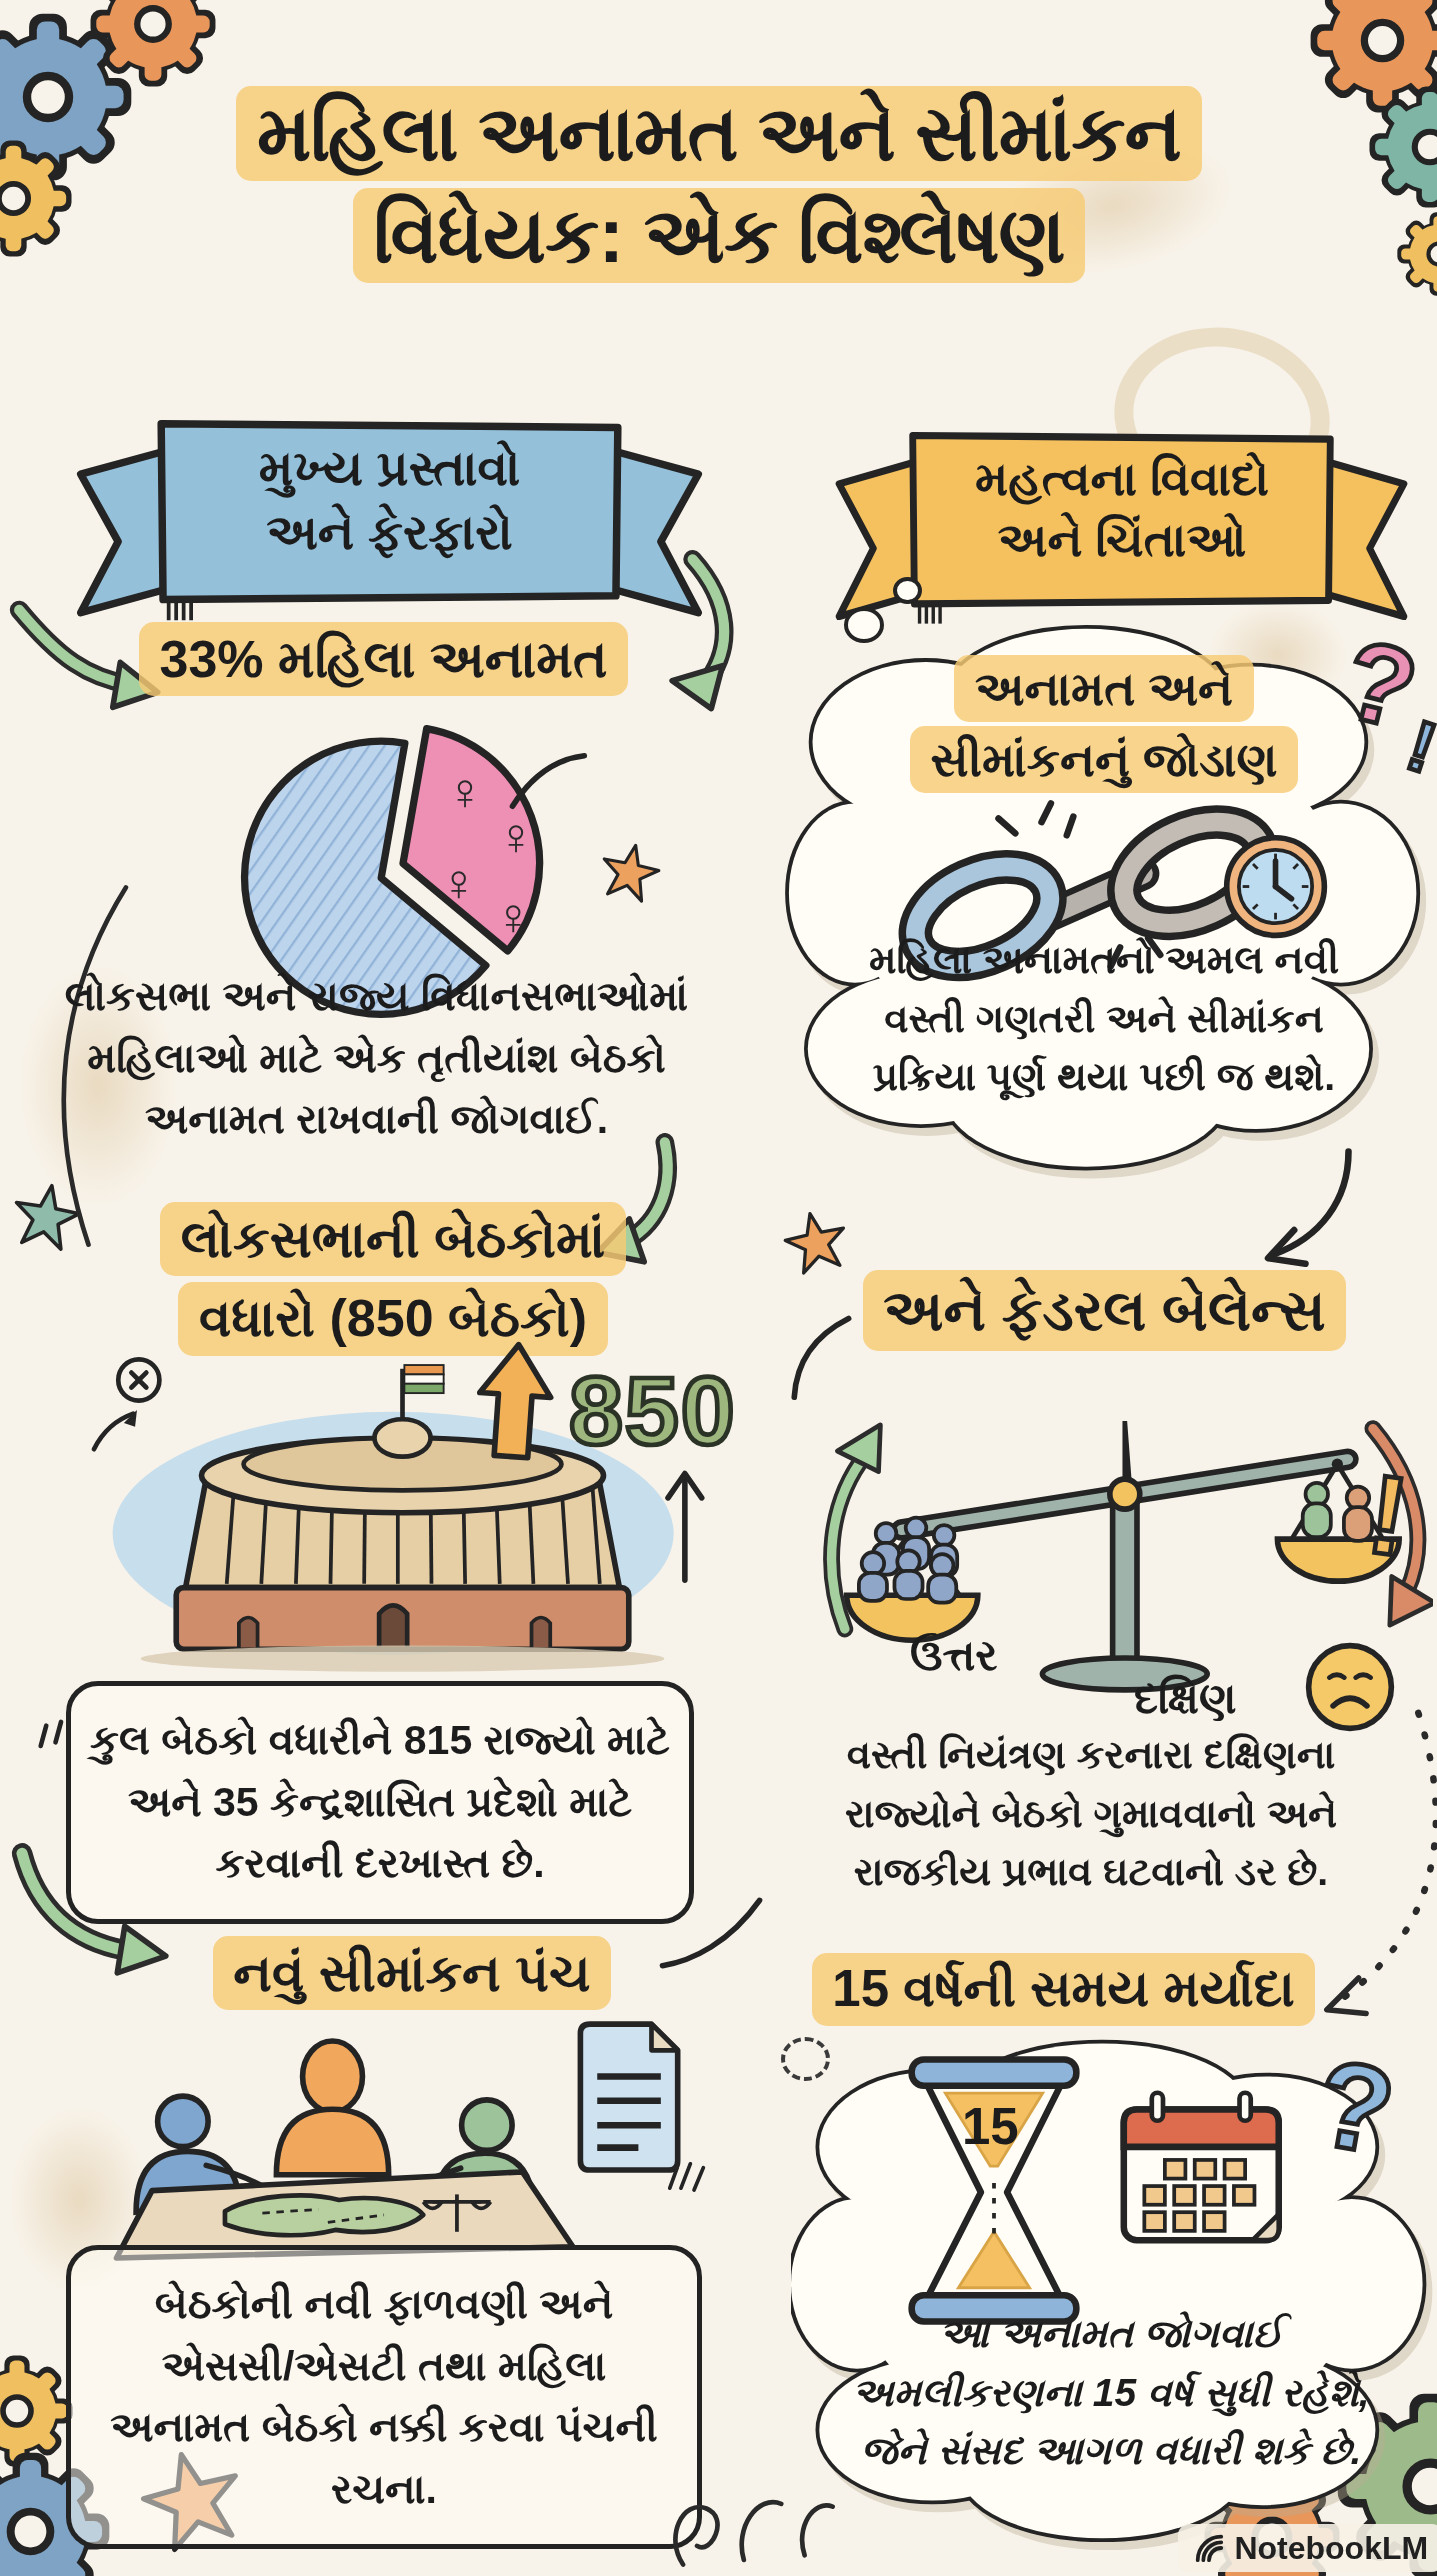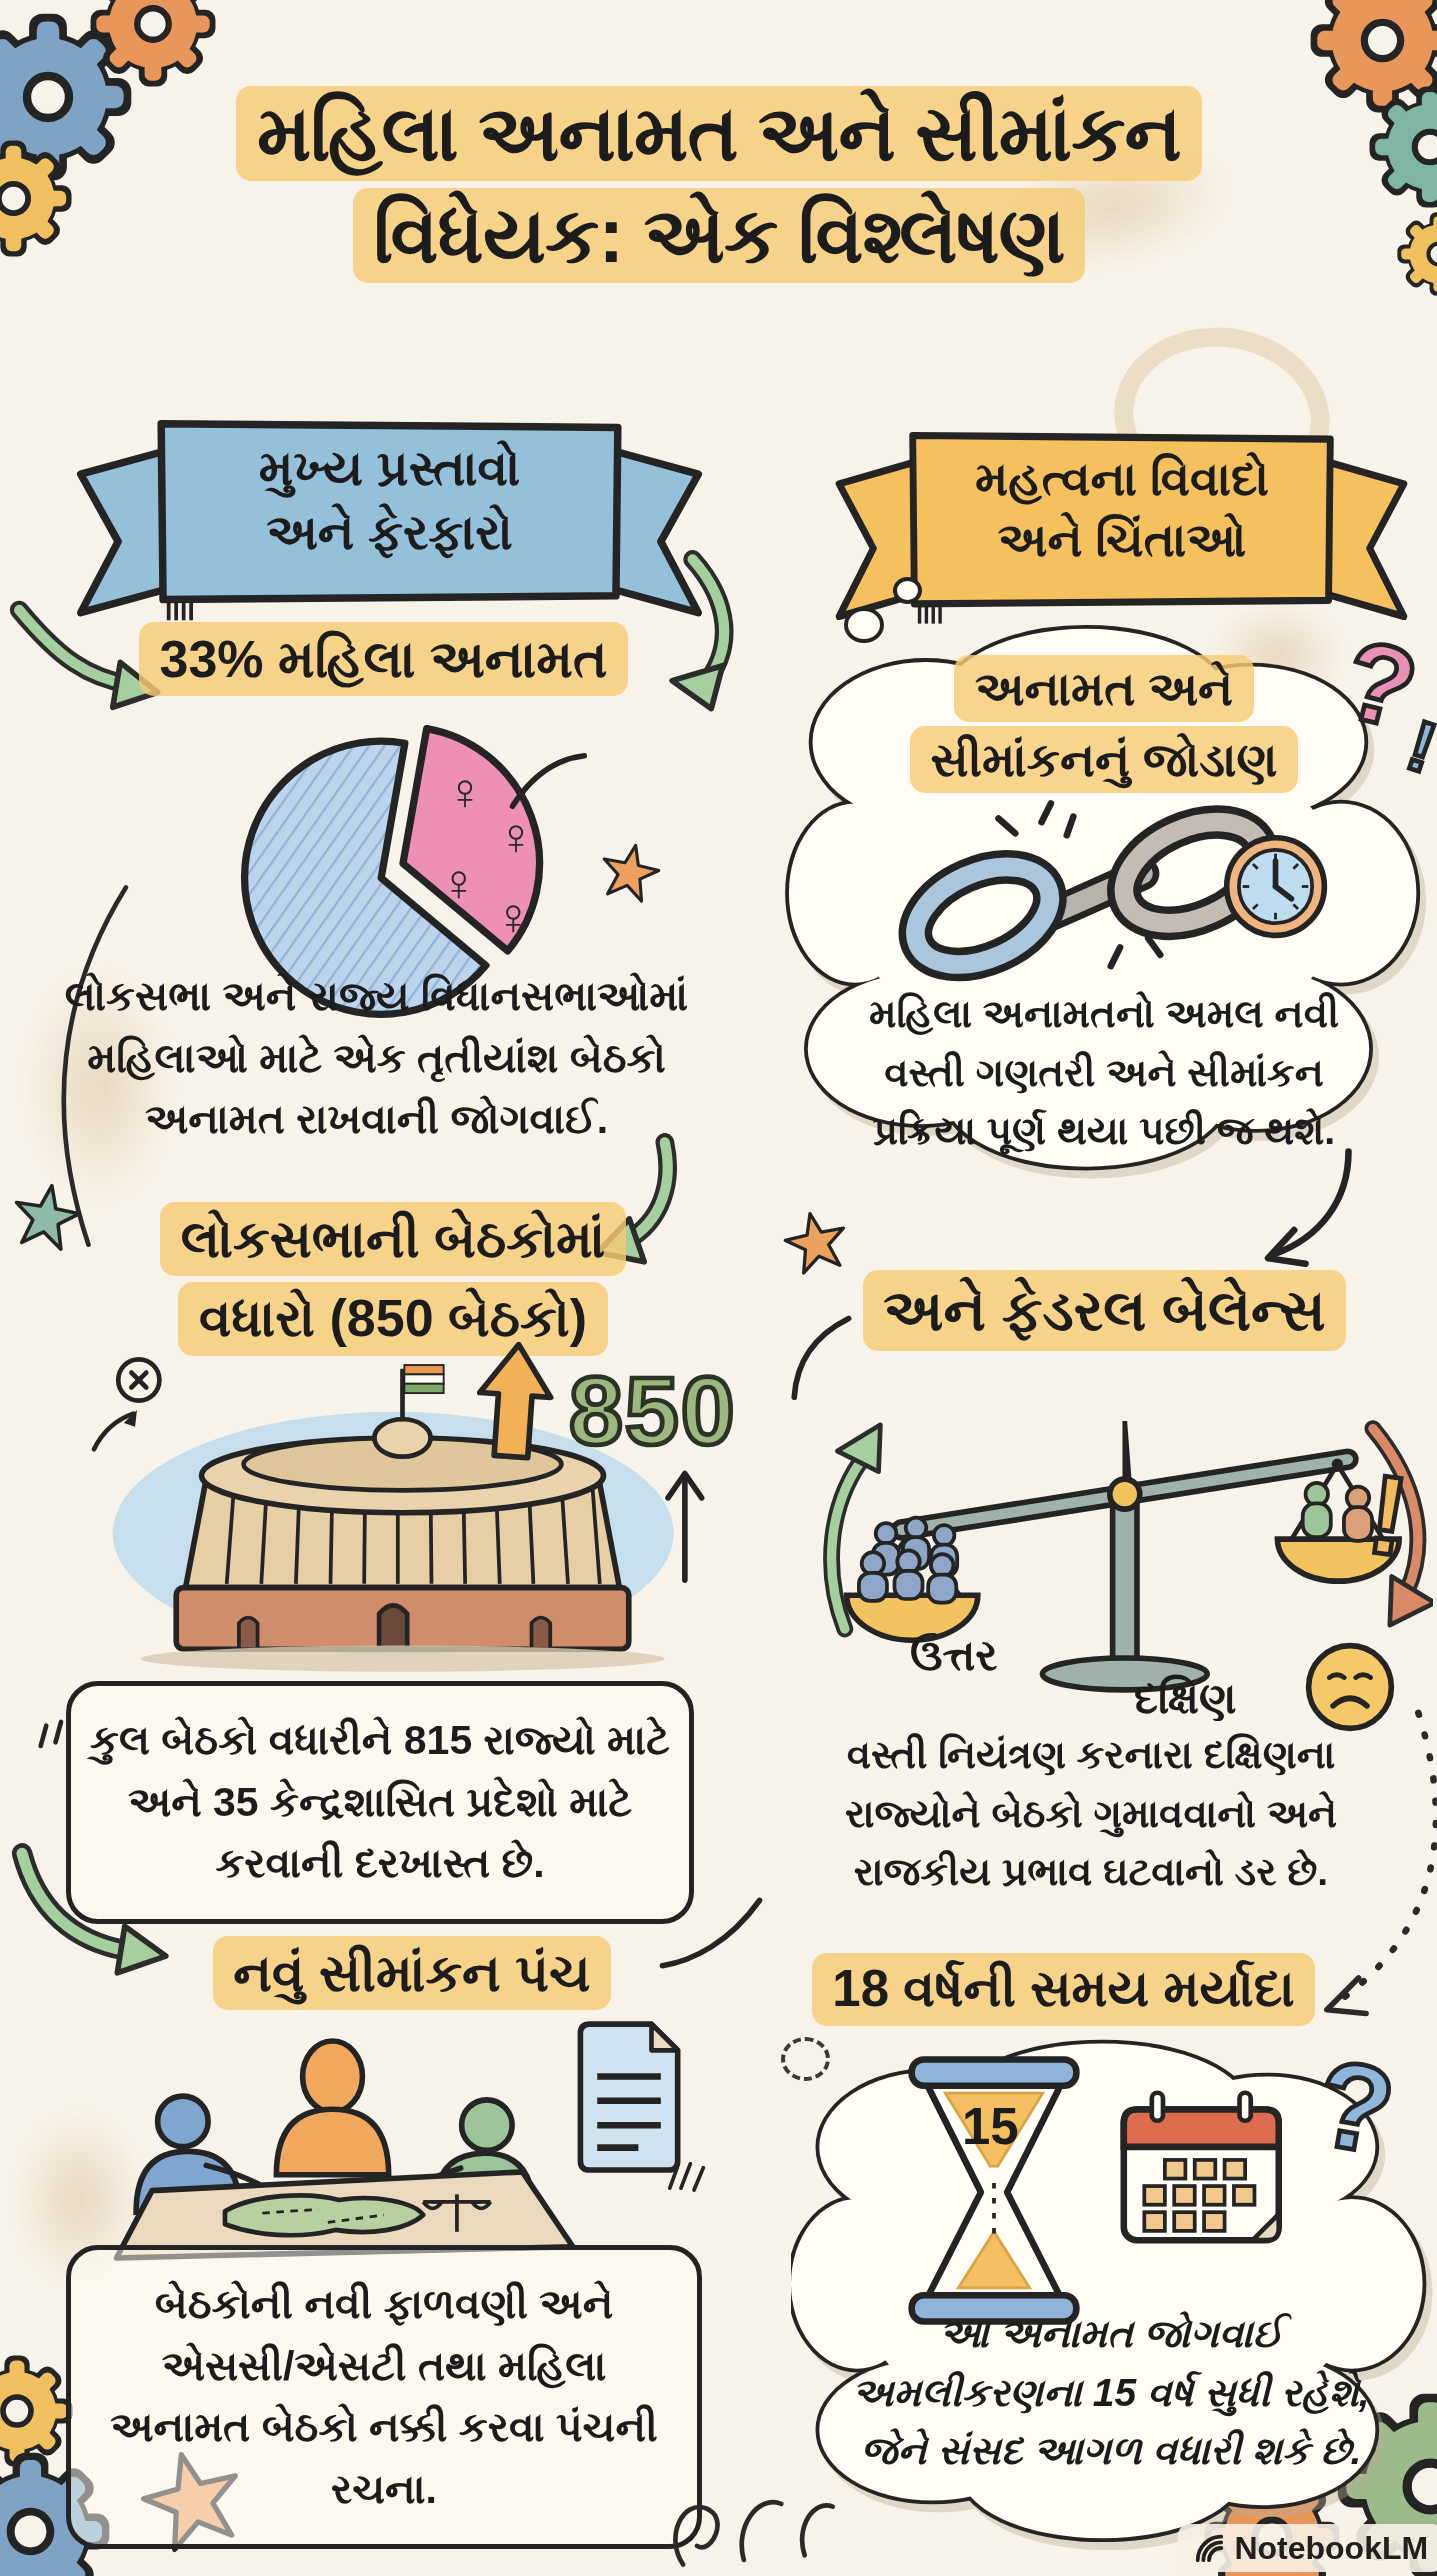--- a/index.html
+++ b/index.html
@@ -367,21 +367,21 @@
         <line x1="85" y1="57" x2="92" y2="57"></line>
       <line x1="33" y1="33" x2="38" y2="38"></line>
         <line x1="81" y1="33" x2="76" y2="38"></line>
       <line x1="33" y1="81" x2="38" y2="76"></line>
         <line x1="81" y1="81" x2="76" y2="76"></line>
     </g>
     <line x1="57" y1="57" x2="57" y2="30" stroke="#242424" stroke-width="6" stroke-linecap="round"></line>
     <line x1="57" y1="57" x2="74" y2="70" stroke="#242424" stroke-width="6" stroke-linecap="round"></line>
   </svg>
 
-  <div class="abs ctr cloud-txt" style="left:828px;top:985px;width:552px;text-align:center;">મહિલા અનામતનો અમલ નવી વસ્તી ગણતરી અને સીમાંકન પ્રક્રિયા પૂર્ણ થયા પછી જ થશે.</div>
+  <div class="abs ctr cloud-txt" style="left:828px;top:931px;width:552px;text-align:center;">મહિલા અનામતનો અમલ નવી વસ્તી ગણતરી અને સીમાંકન પ્રક્રિયા પૂર્ણ થયા પછી જ થશે.</div>
 
   <div class="abs qmark" style="left:1346px;top:629px;font-size:112px;color:#e891b4;transform:rotate(14deg);">?</div>
   <div class="abs qmark" style="left:1410px;top:711px;font-size:71px;color:#8fb7dc;transform:rotate(18deg);">!</div>
 
   <svg class="abs" style="left:1208px;top:1144px" width="150" height="131" viewBox="0 0 160 140">
     <path d="M150,8 C150,60 120,100 70,118" stroke="#242424" stroke-width="7" fill="none" stroke-linecap="round"></path>
     <polyline points="92,92 64,122 104,128" fill="none" stroke="#242424" stroke-width="7" stroke-linejoin="round" stroke-linecap="round"></polyline>
   </svg>
   <svg class="abs" style="left:783px;top:1209px;color:#eda15f;transform:rotate(-12deg)" width="66" height="66" viewBox="0 0 70 70">
       <use href="#star5"></use>
@@ -458,21 +458,21 @@
   </svg>
 
   <div class="abs ctr cloud-txt" style="left:801px;top:1726px;width:580px;">વસ્તી નિયંત્રણ કરનારા દક્ષિણના રાજ્યોને બેઠકો ગુમાવવાનો અને રાજકીય પ્રભાવ ઘટવાનો ડર છે.</div>
 
   <svg class="abs" style="left:1269px;top:1705px" width="168" height="337" viewBox="0 0 180 360">
     <path d="M160,8 C196,120 188,240 70,320" stroke="#2a2a2a" stroke-width="7" fill="none" stroke-linecap="round" stroke-dasharray="2 22"></path>
     <polyline points="96,292 62,326 104,330" fill="none" stroke="#2a2a2a" stroke-width="6" stroke-linejoin="round" stroke-linecap="round"></polyline>
   </svg>
 
   <div class="abs ctr" style="left:792px;top:1953px;width:543px;">
-    <span class="hl sec-head-sm" style="font-size:51px">18 વર્ષની સમય મર્યાદા</span>
+    <span class="hl sec-head-sm" style="font-size:51px">15 વર્ષની સમય મર્યાદા</span>
   </div>
   <div class="abs dash-circle" style="left:781px;top:2037px;width:41px;height:36px;"></div>
 
   <svg class="abs cloud-shadow" style="left:791px;top:2024px" width="641" height="529" viewBox="0 0 680 560">
     <g stroke="#242424" stroke-width="8" fill="#fffdf6">
       <ellipse cx="150" cy="130" rx="120" ry="80"></ellipse>
         <ellipse cx="330" cy="90" rx="155" ry="70"></ellipse>
       <ellipse cx="505" cy="130" rx="115" ry="75"></ellipse>
         <ellipse cx="595" cy="275" rx="75" ry="90"></ellipse>
       <ellipse cx="500" cy="430" rx="120" ry="80"></ellipse>

